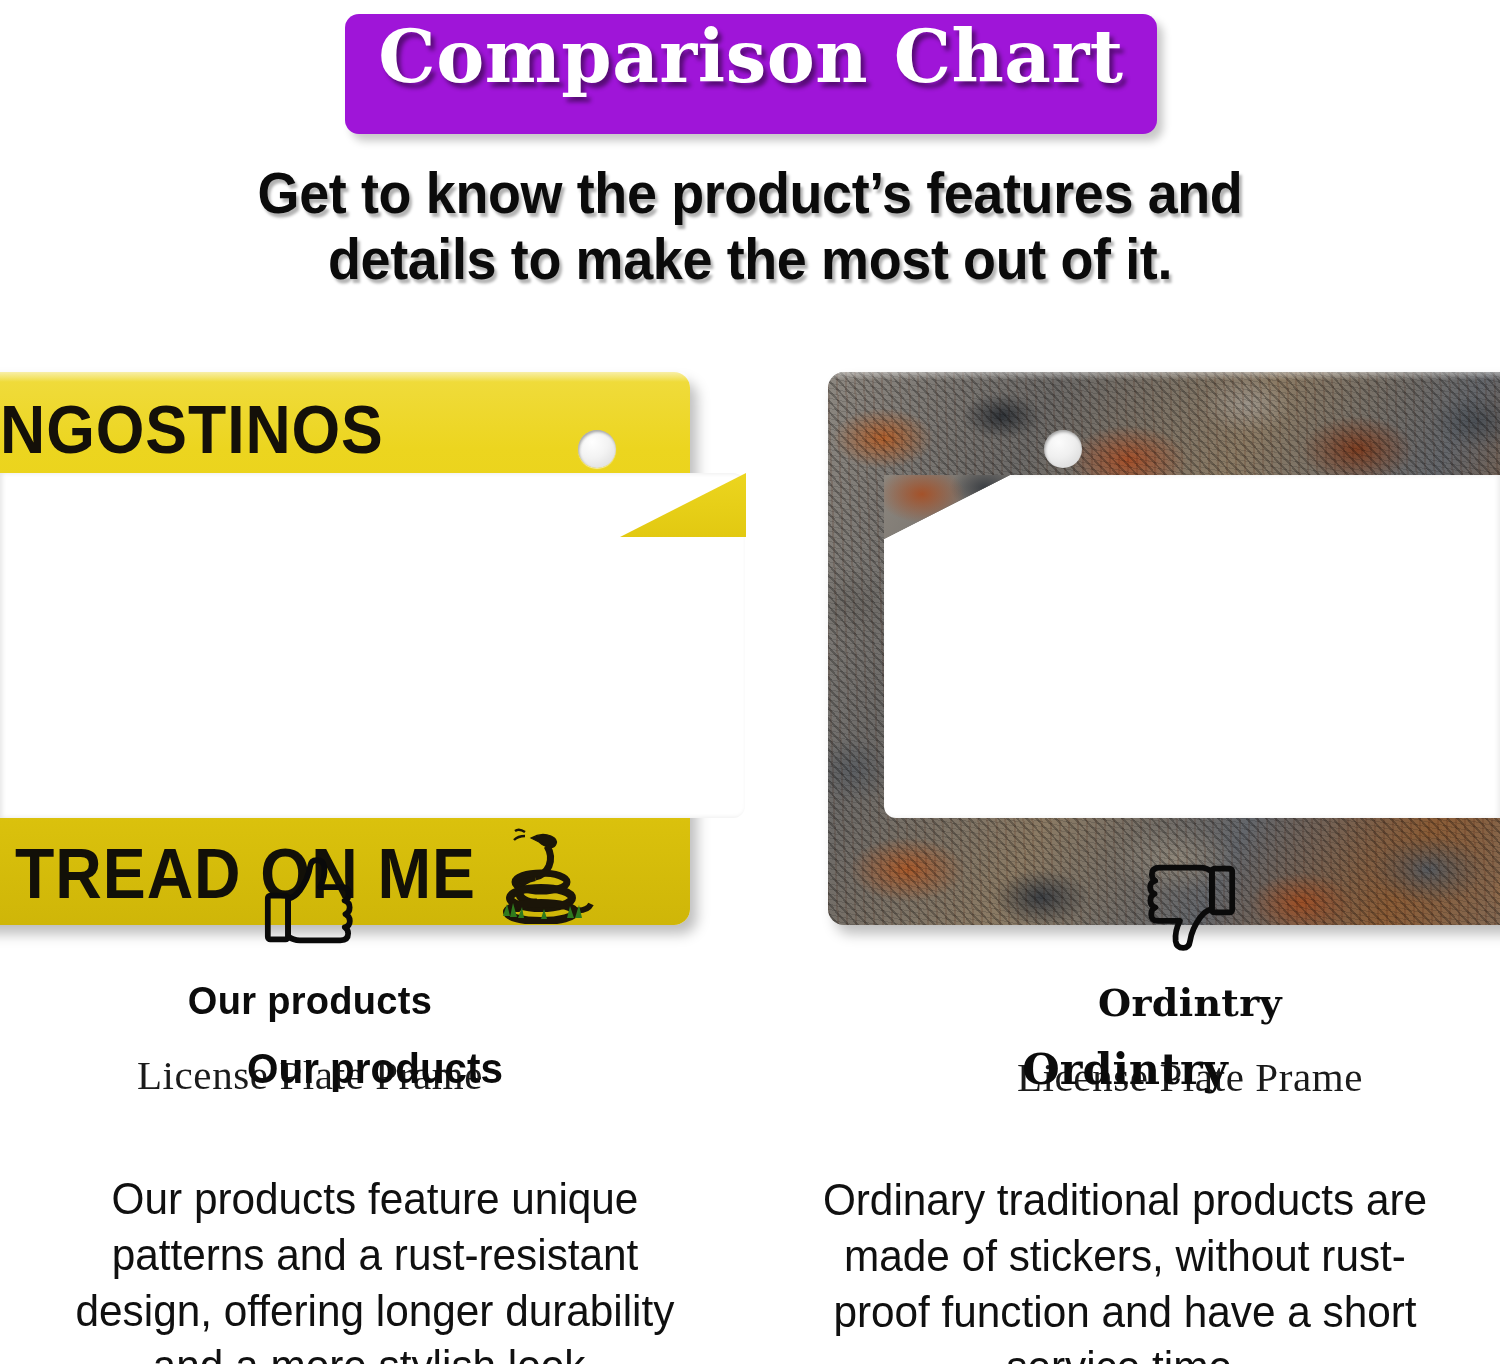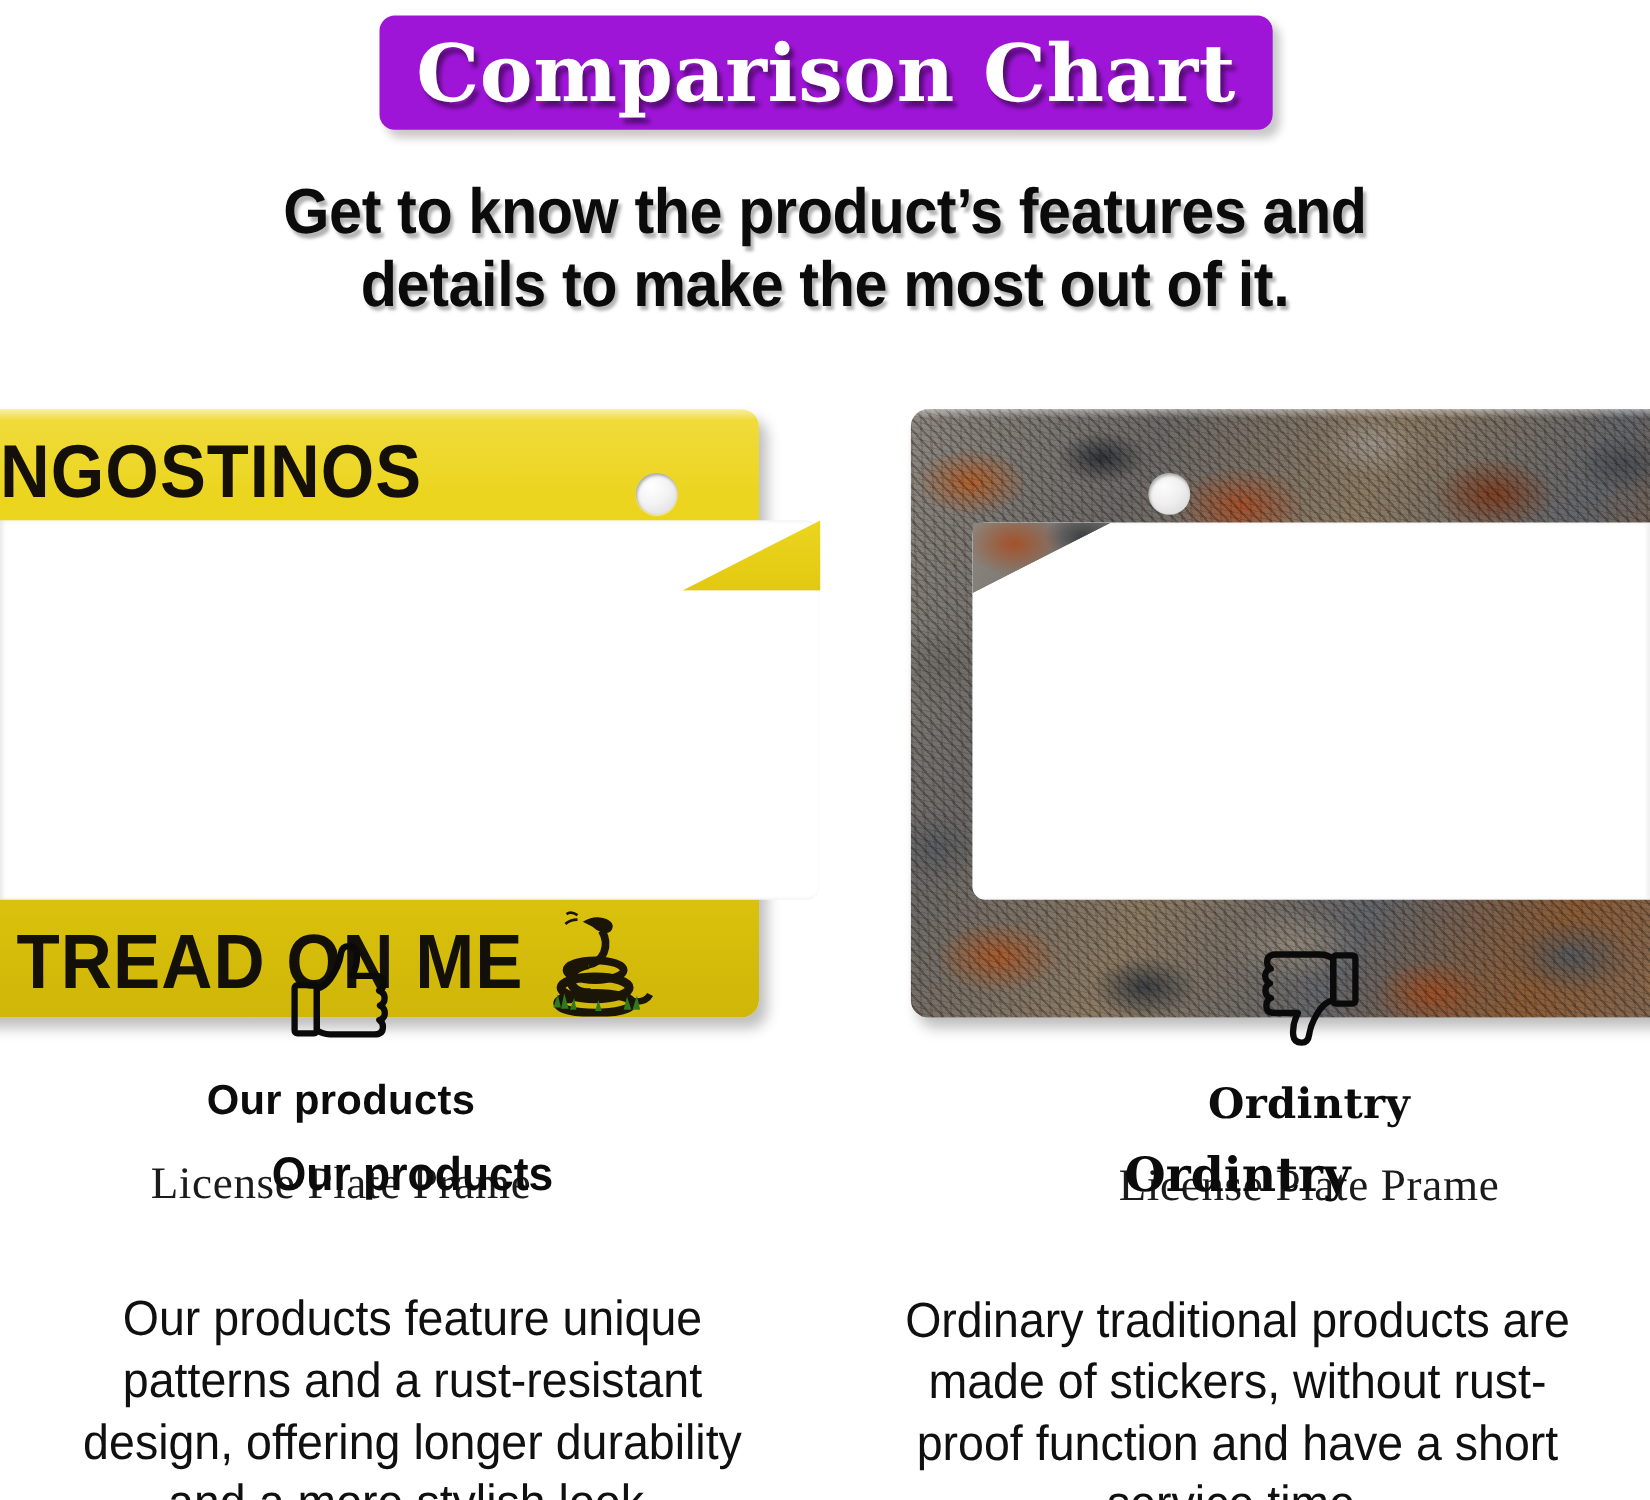--- a/index.html
+++ b/index.html
@@ -18,26 +18,25 @@
     height: 1364px;
     background: #ffffff;
   }
 
   
   .title-banner {
     position: absolute;
     left: 345px;
     top: 14px;
     width: 812px;
-    height: 104px;
+    height: 120px;
     background: #9f15d8;
     border-radius: 14px;
     box-shadow: 6px 7px 9px rgba(0,0,0,0.22);
     display: flex;
-    align-items: center;
     justify-content: center;
   }
   .title-text {
     font-family: "DejaVu Serif", "Liberation Serif", serif;
     font-weight: 700;
     font-size: 72px;
     letter-spacing: 0.5px;
     color: #ffffff;
     text-shadow: 4px 5px 4px rgba(0,0,0,0.45);
     white-space: nowrap;

